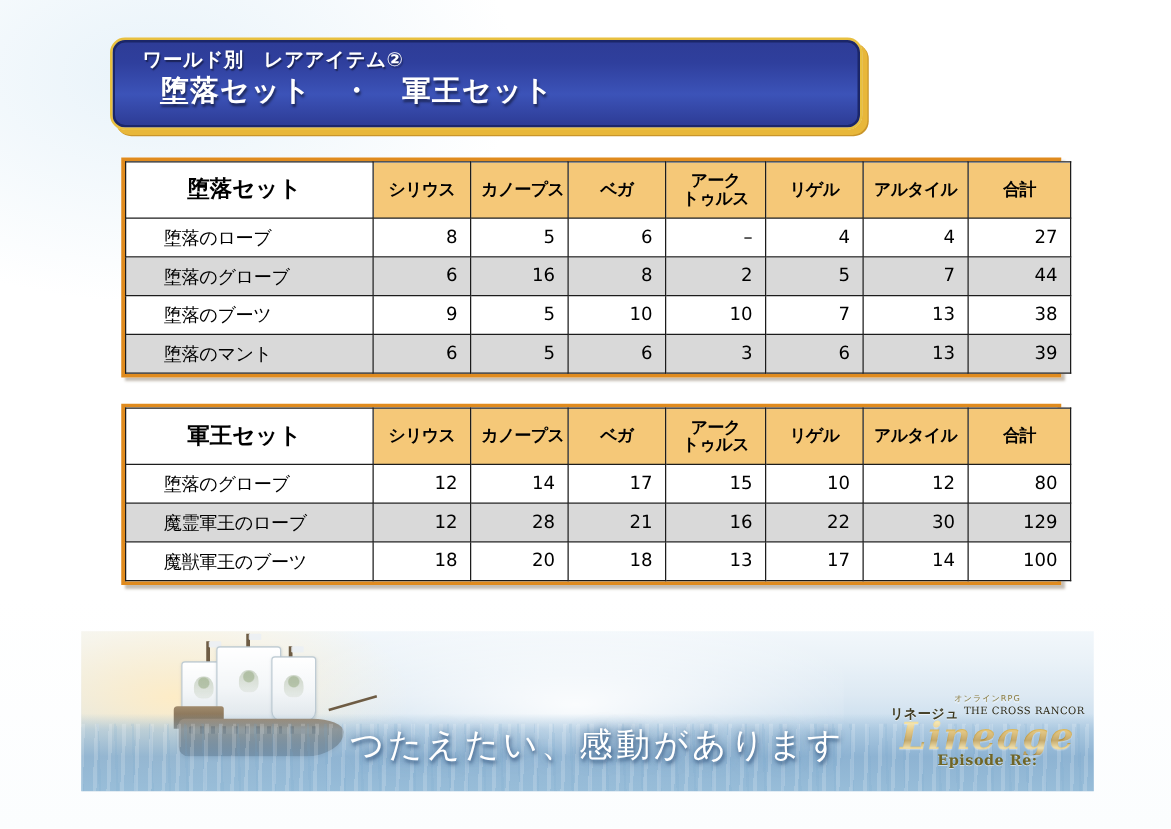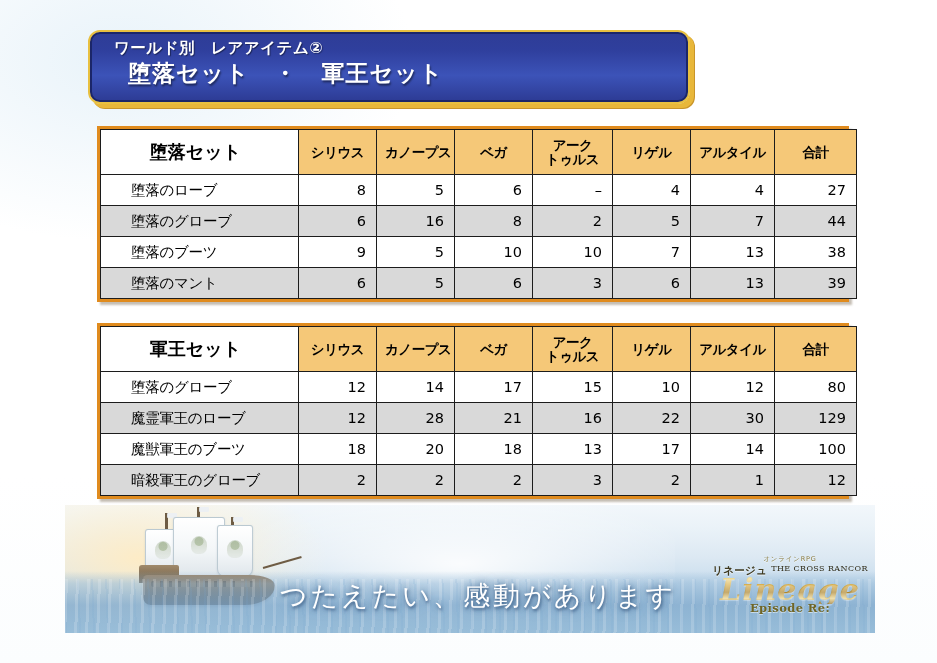--- a/index.html
+++ b/index.html
@@ -483,30 +483,20 @@
         </tr>
         <tr>
           <td class="rowname">魔獣軍王のブーツ</td>
           <td class="num">18</td>
           <td class="num">20</td>
           <td class="num">18</td>
           <td class="num">13</td>
           <td class="num">17</td>
           <td class="num">14</td>
           <td class="num">100</td>
-        </tr>
-        <tr class="alt">
-          <td class="rowname">暗殺軍王のグローブ</td>
-          <td class="num">2</td>
-          <td class="num">2</td>
-          <td class="num">2</td>
-          <td class="num">3</td>
-          <td class="num">2</td>
-          <td class="num">1</td>
-          <td class="num">12</td>
         </tr>
       </tbody>
     </table>
   </div>
 
   <div class="footer-band">
     <div class="sun-glow"></div>
     <div class="mist"></div>
 
     <div class="ship">

